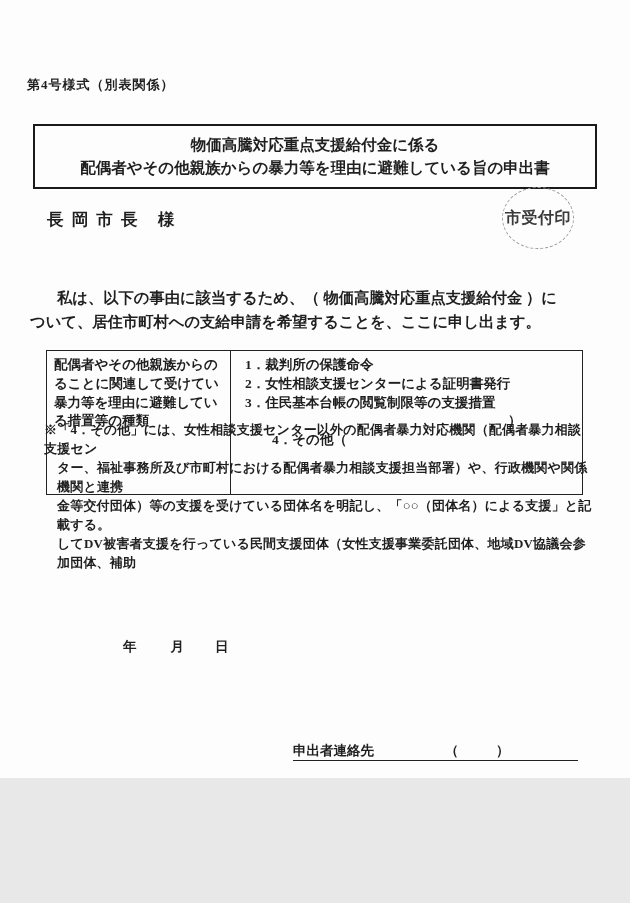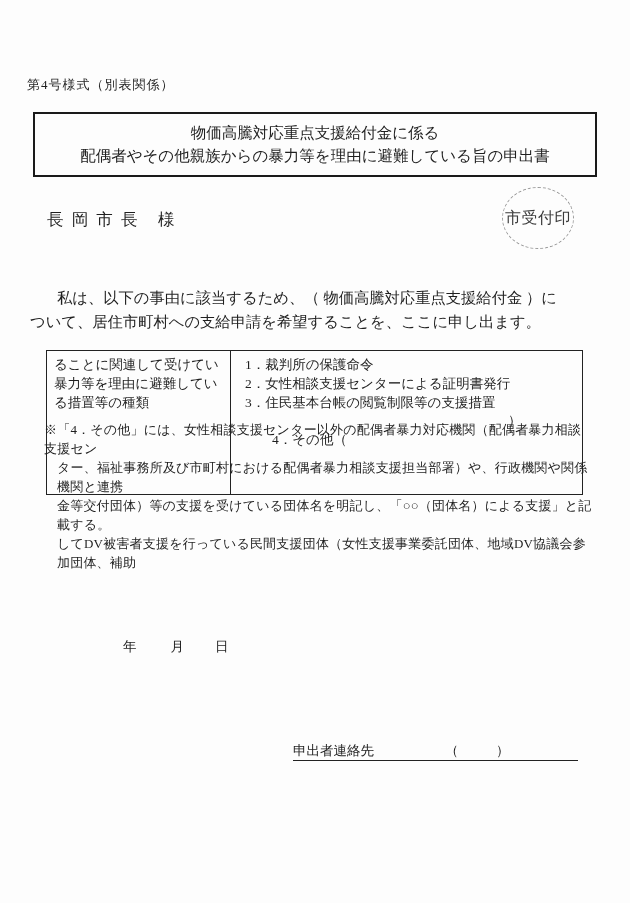--- a/index.html
+++ b/index.html
@@ -3,36 +3,37 @@
 <meta charset="utf-8">
 <style>
   html, body {
     margin: 0;
     padding: 0;
     background: #e8e8e8;
   }
   .page {
     position: relative;
     width: 630px;
-    height: 903px;
+    height: 778px;
     margin: 0 auto;
     background: #fdfdfd;
     color: #1f1f1f;
     font-family: "Liberation Serif", "DejaVu Serif", serif;
     overflow: hidden;
+    font-weight: bold;
   }
   .abs { position: absolute; }
 
   .form-number {
     left: 27px; top: 76px;
     font-size: 13px;
     letter-spacing: 1px;
   }
   .title-box {
-    left: 33px; top: 112px;
+    left: 33px; top: 124px;
     width: 560px;
     border: 2px solid #1a1a1a;
     text-align: center;
     padding: 7px 0 8px 0;
     font-size: 15.5px;
     line-height: 23px;
   }
   .addressee {
     left: 47px; top: 209px;
     font-size: 16.5px;
@@ -136,20 +137,21 @@
     <span>市受付印</span>
   </div>
 
   <div class="abs declaration">
     <div class="first-line">私は、以下の事由に該当するため、（ 物価高騰対応重点支援給付金 ）に</div>
     <div>ついて、居住市町村への支給申請を希望することを、ここに申し出ます。</div>
   </div>
 
   <div class="abs measures-table">
     <div class="measures-left">
+      <div>配偶者やその他親族からの</div>
       <div>ることに関連して受けてい</div>
       <div>暴力等を理由に避難してい</div>
       <div>る措置等の種類</div>
     </div>
     <div class="measures-right">
       <div class="item">1．裁判所の保護命令</div>
       <div class="item">2．女性相談支援センターによる証明書発行</div>
       <div class="item">3．住民基本台帳の閲覧制限等の支援措置</div>
       <div class="item item-other">
         <span>4．その他（</span>

